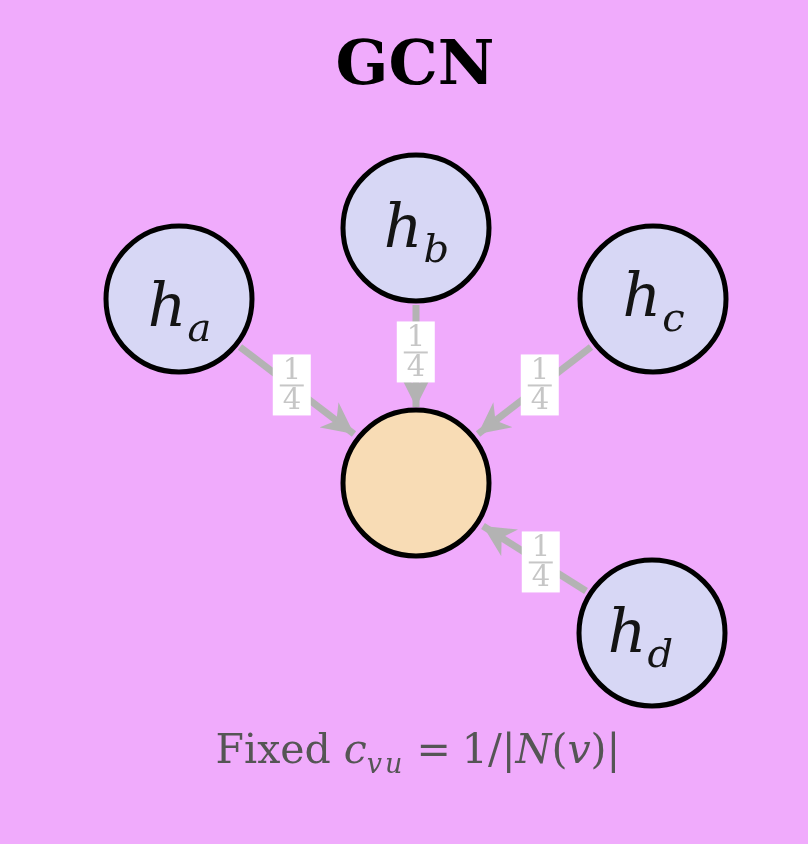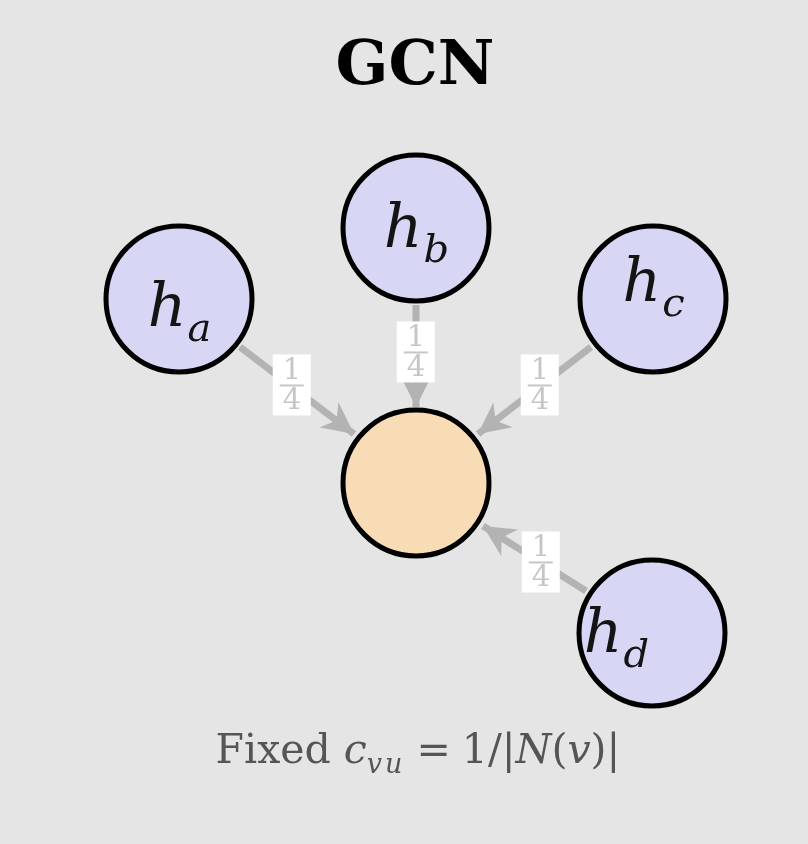--- a/index.html
+++ b/index.html
@@ -1,17 +1,17 @@
 <!DOCTYPE html>
 <html><head>
 <meta charset="utf-8">
 <style>
   html, body { margin:0; padding:0; background:#ffffff; }
   .stage {
-    position:relative; width:808px; height:844px; background:#e5e5e5;
+    position:relative; width:808px; height:844px; background:#f0abfc;
     overflow:hidden; font-family:"DejaVu Serif", serif;
   }
   svg.canvas { position:absolute; left:0; top:0; }
 
   .title {
     position:absolute; top:26px; left:415px; transform:translateX(-50%);
     font-size:62px; font-weight:bold; color:#000; letter-spacing:0px;
     white-space:nowrap;
   }
 
@@ -65,24 +65,24 @@
   </svg>
 
   <div class="title">GCN</div>
 
   <div class="node-label" style="left:179px; top:305px">
     <span class="base">h</span><span class="sub">a</span>
   </div>
   <div class="node-label" style="left:416px; top:226px">
     <span class="base">h</span><span class="sub">b</span>
   </div>
-  <div class="node-label" style="left:653px; top:280px">
+  <div class="node-label" style="left:653px; top:295px">
     <span class="base">h</span><span class="sub">c</span>
   </div>
-  <div class="node-label" style="left:616px; top:631px">
+  <div class="node-label" style="left:640px; top:631px">
     <span class="base">h</span><span class="sub">d</span>
   </div>
 
   <div class="frac" style="left:292px; top:385px">
     <div class="num">1</div>
     <div class="den">4</div>
   </div>
   <div class="frac" style="left:416px; top:352px">
     <div class="num">1</div>
     <div class="den">4</div>

